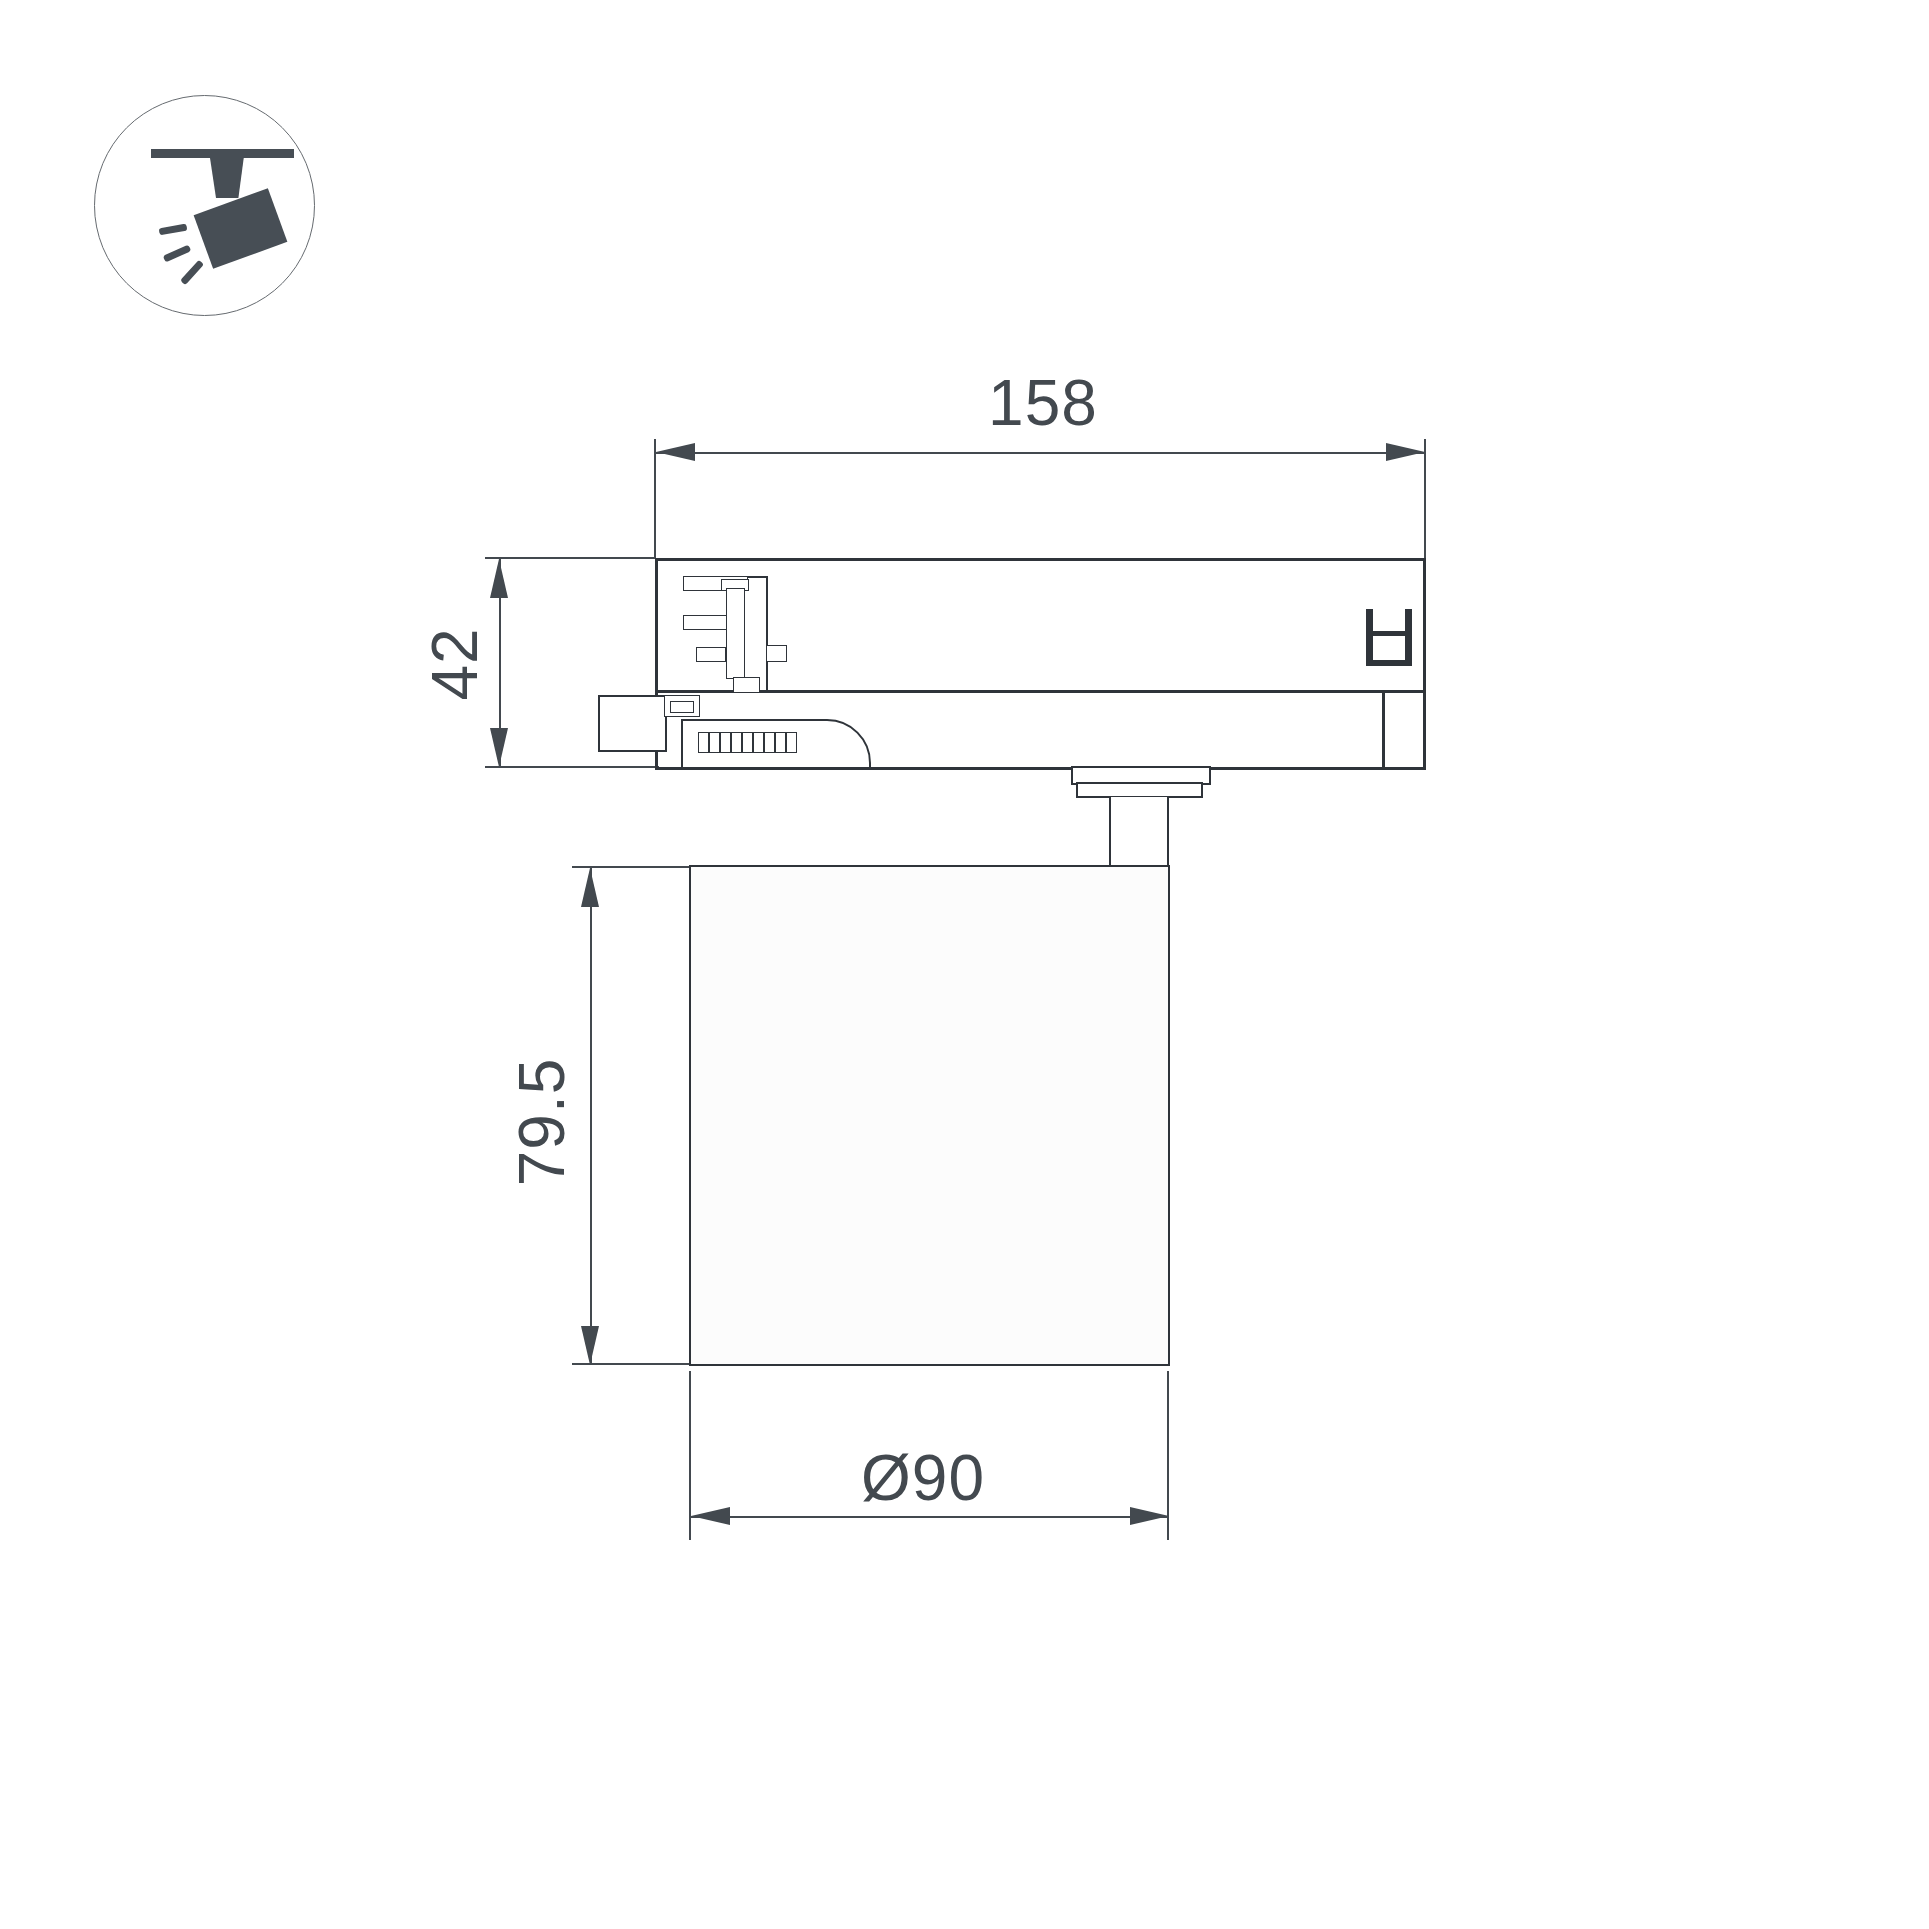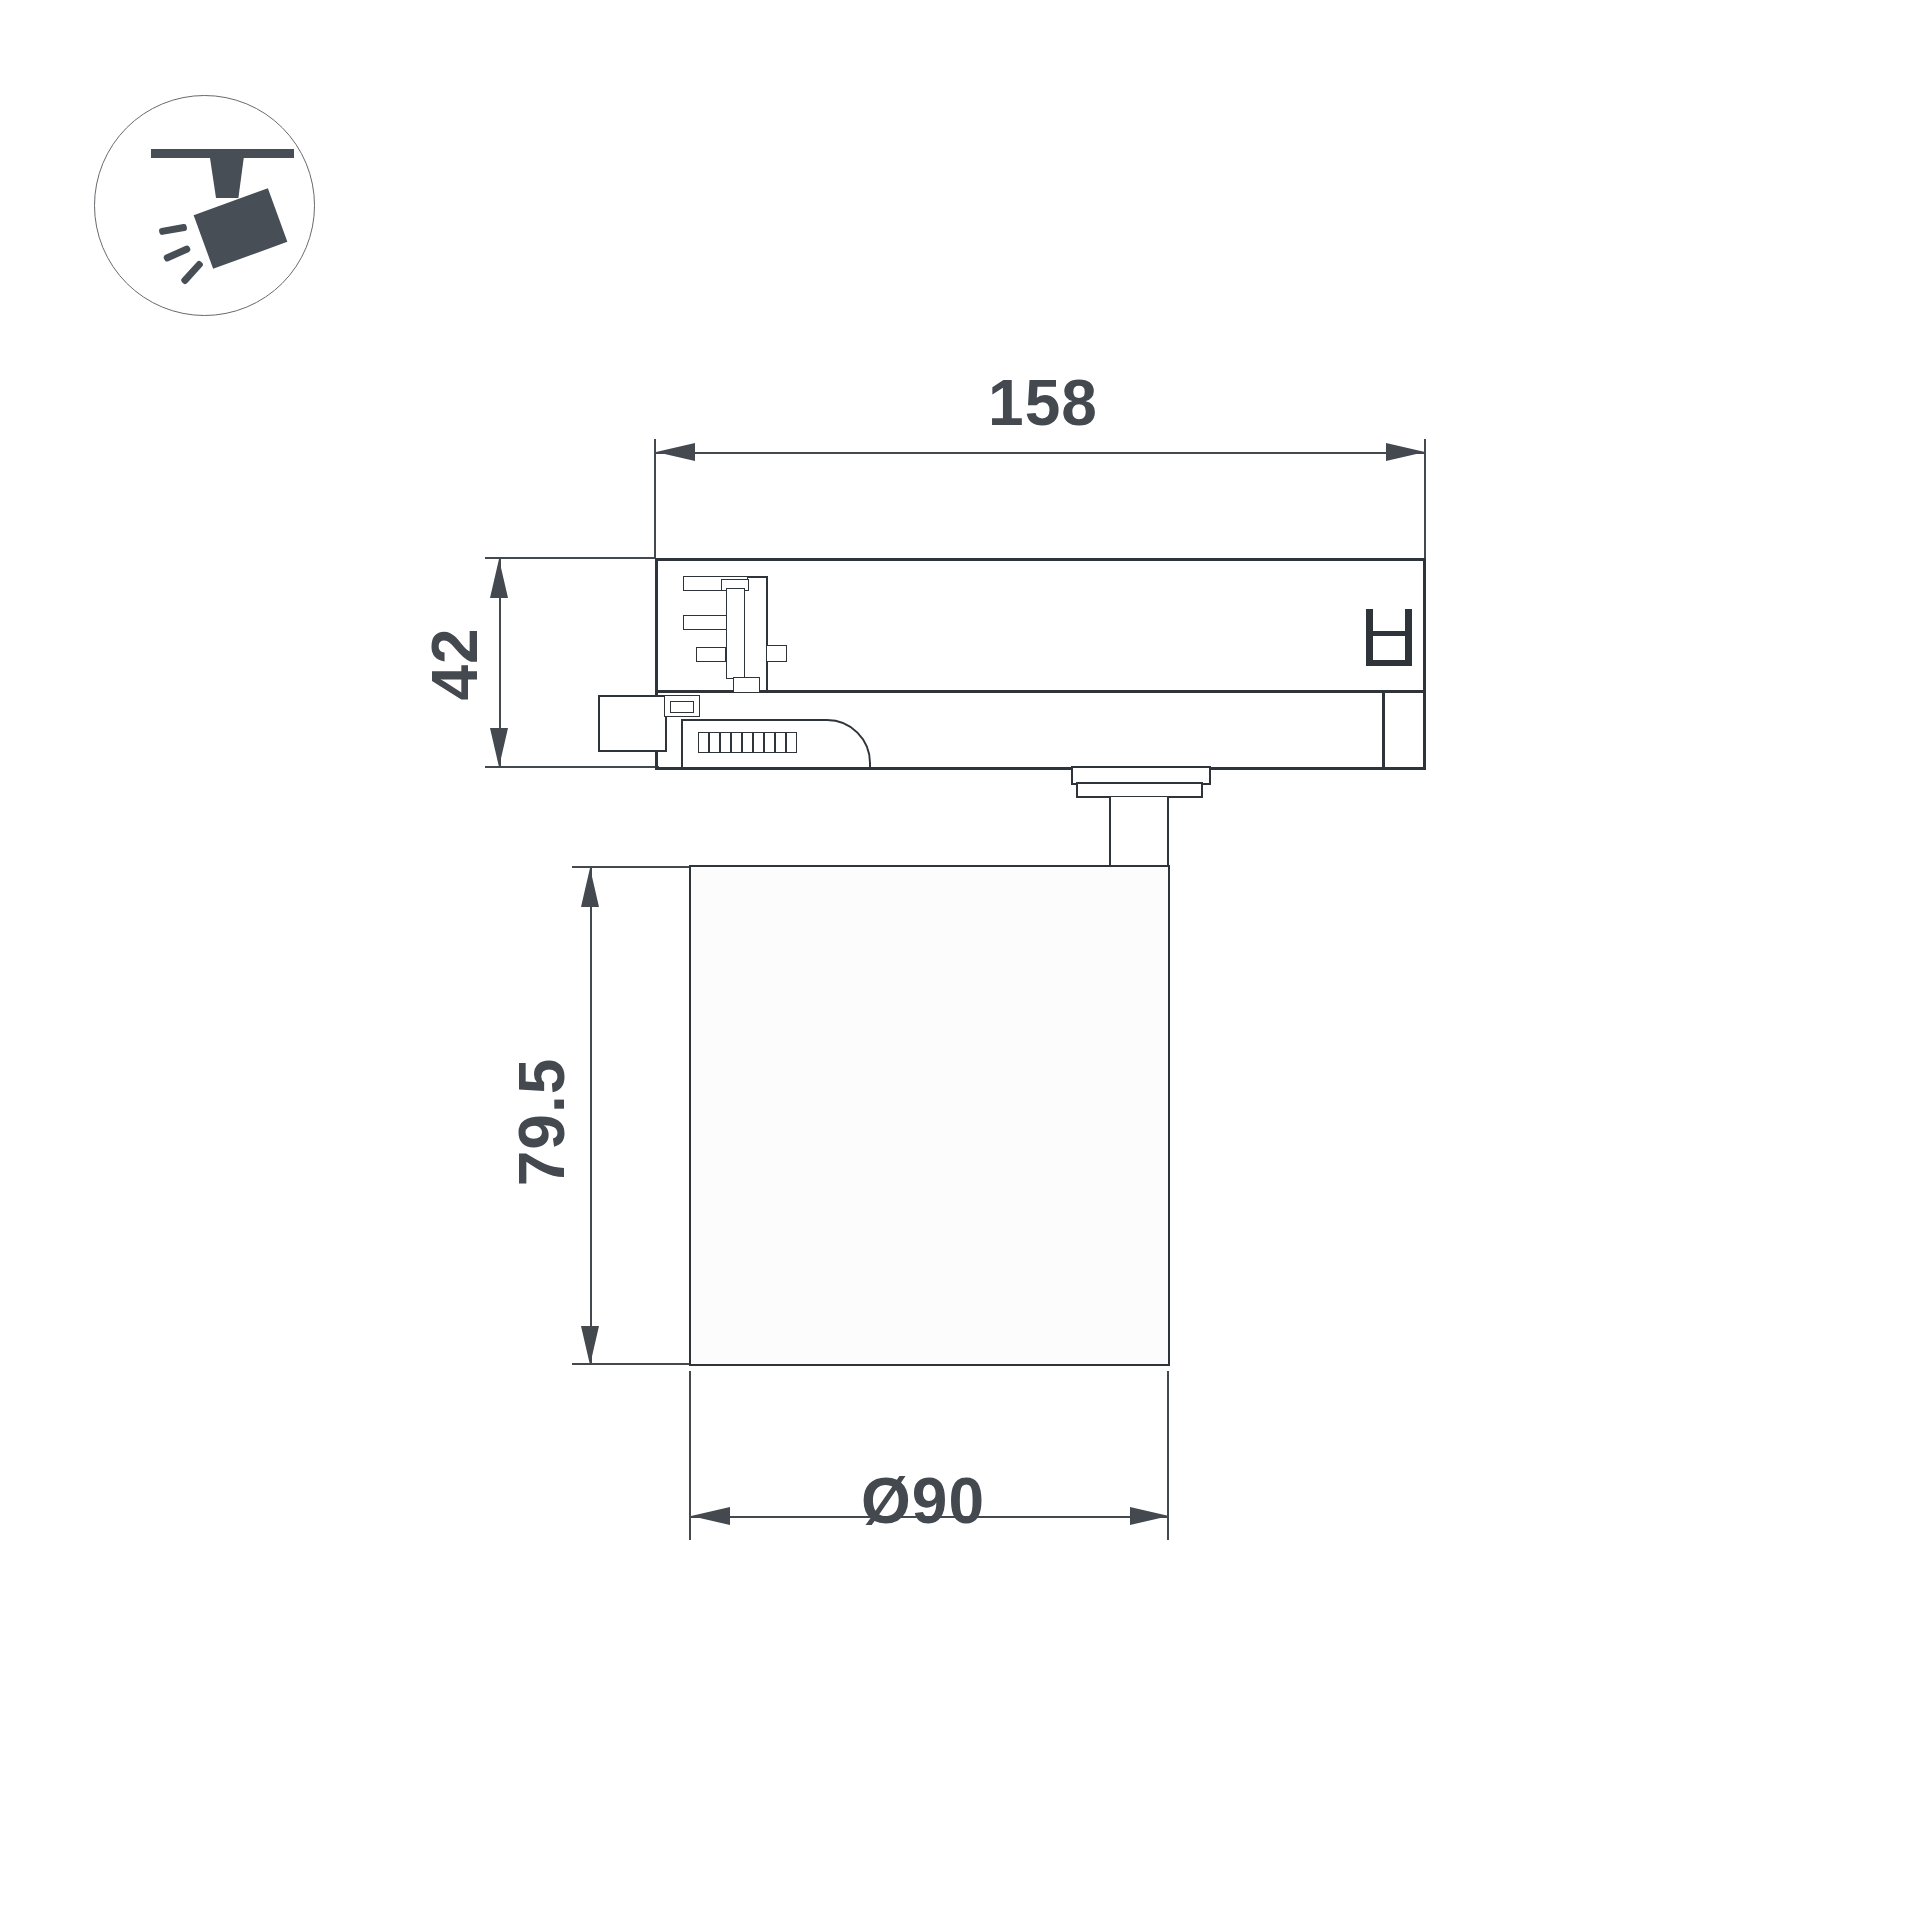--- a/index.html
+++ b/index.html
@@ -6,21 +6,20 @@
     --line:#2f343a;
     --dim:#43494f;
     --icon:#474e55;
     --background:#ffffff;
   }
   html,body{margin:0;padding:0;background:var(--background);}
   .canvas{
     position:relative;width:1929px;height:1929px;
     background:var(--background);overflow:hidden;
     font-family:"Liberation Sans",sans-serif;
-    font-weight:bold;
   }
   
   .e{position:absolute;background:var(--line);}
   
   .d{position:absolute;background:var(--dim);}
   
   .o{position:absolute;background:#ffffff;border:1.9px solid var(--line);box-sizing:border-box;}
   .o3{position:absolute;background:#ffffff;border:2.9px solid var(--line);box-sizing:border-box;}
   .neck{position:absolute;background:#ffffff;border-left:2.9px solid var(--line);border-right:2.9px solid var(--line);box-sizing:border-box;}
   
@@ -74,21 +73,21 @@
   <div class="d" style="left:590px;top:868px;width:1.9px;height:496px;"></div>
   <div class="arr arr-up" style="left:581px;top:868px;"></div>
   <div class="arr arr-down" style="left:581px;top:1326px;"></div>
   <div class="dim-label rot" style="left:542px;top:1122px;">79.5</div>
 
   <div class="d" style="left:689px;top:1371px;width:1.9px;height:169px;"></div>
   <div class="d" style="left:1167px;top:1371px;width:1.9px;height:169px;"></div>
   <div class="d" style="left:691px;top:1516px;width:477px;height:1.9px;"></div>
   <div class="arr arr-left" style="left:691px;top:1507px;"></div>
   <div class="arr arr-right" style="left:1130px;top:1507px;"></div>
-  <div class="dim-label" style="left:923px;top:1478px;margin-top:23px;">Ø90</div>
+  <div class="dim-label" style="left:923px;top:1478px;">Ø90</div>
 
   <div class="e" style="left:655px;top:558px;width:771px;height:2.9px;"></div>
   <div class="e" style="left:655px;top:558px;width:2.9px;height:211px;"></div>
   <div class="e" style="left:1423px;top:558px;width:2.9px;height:211px;"></div>
   <div class="e" style="left:655px;top:690px;width:771px;height:2.9px;"></div>
   <div class="e" style="left:655px;top:767px;width:771px;height:2.9px;"></div>
   <div class="e" style="left:1382px;top:690px;width:2.9px;height:79px;"></div>
 
   <div class="e" style="left:766px;top:576px;width:1.9px;height:117px;"></div>
   <div class="e" style="left:746px;top:576px;width:21px;height:1.9px;"></div>

